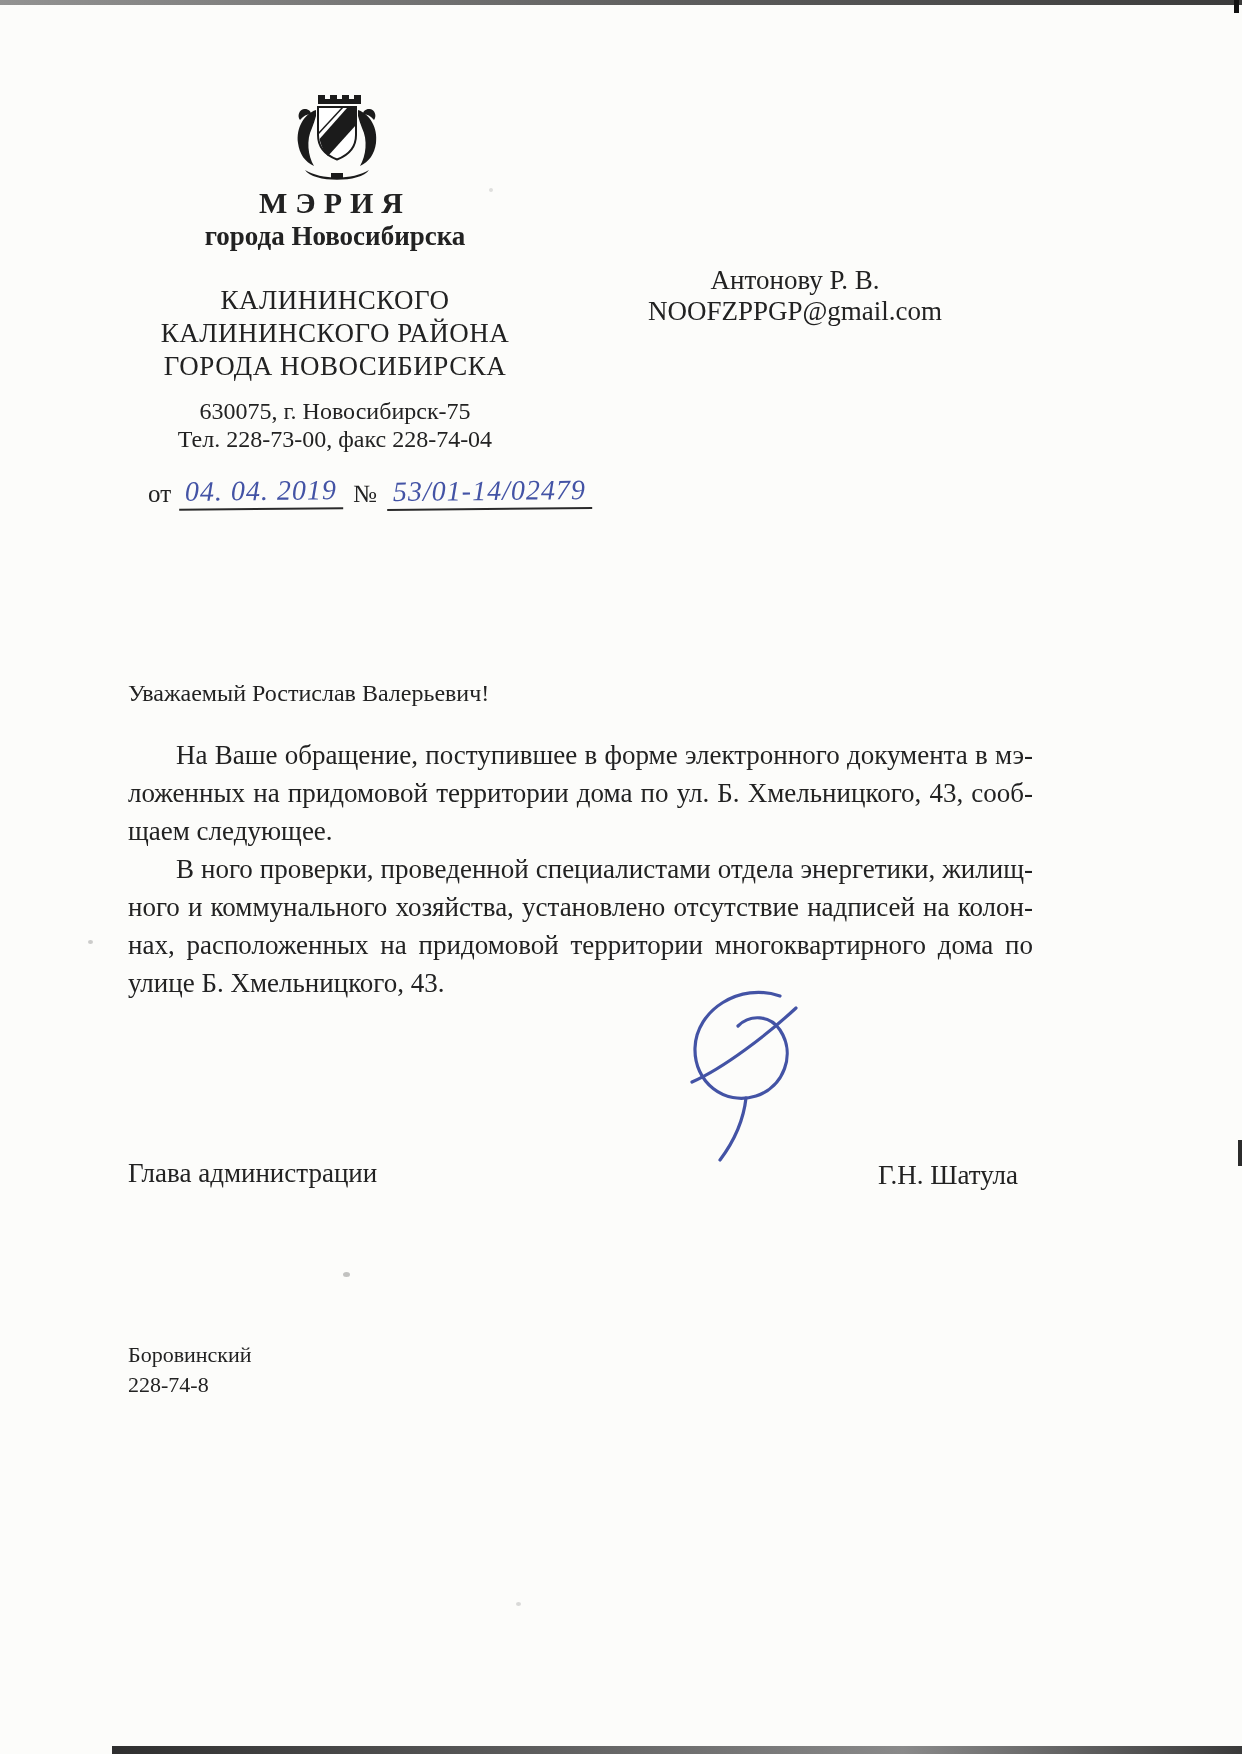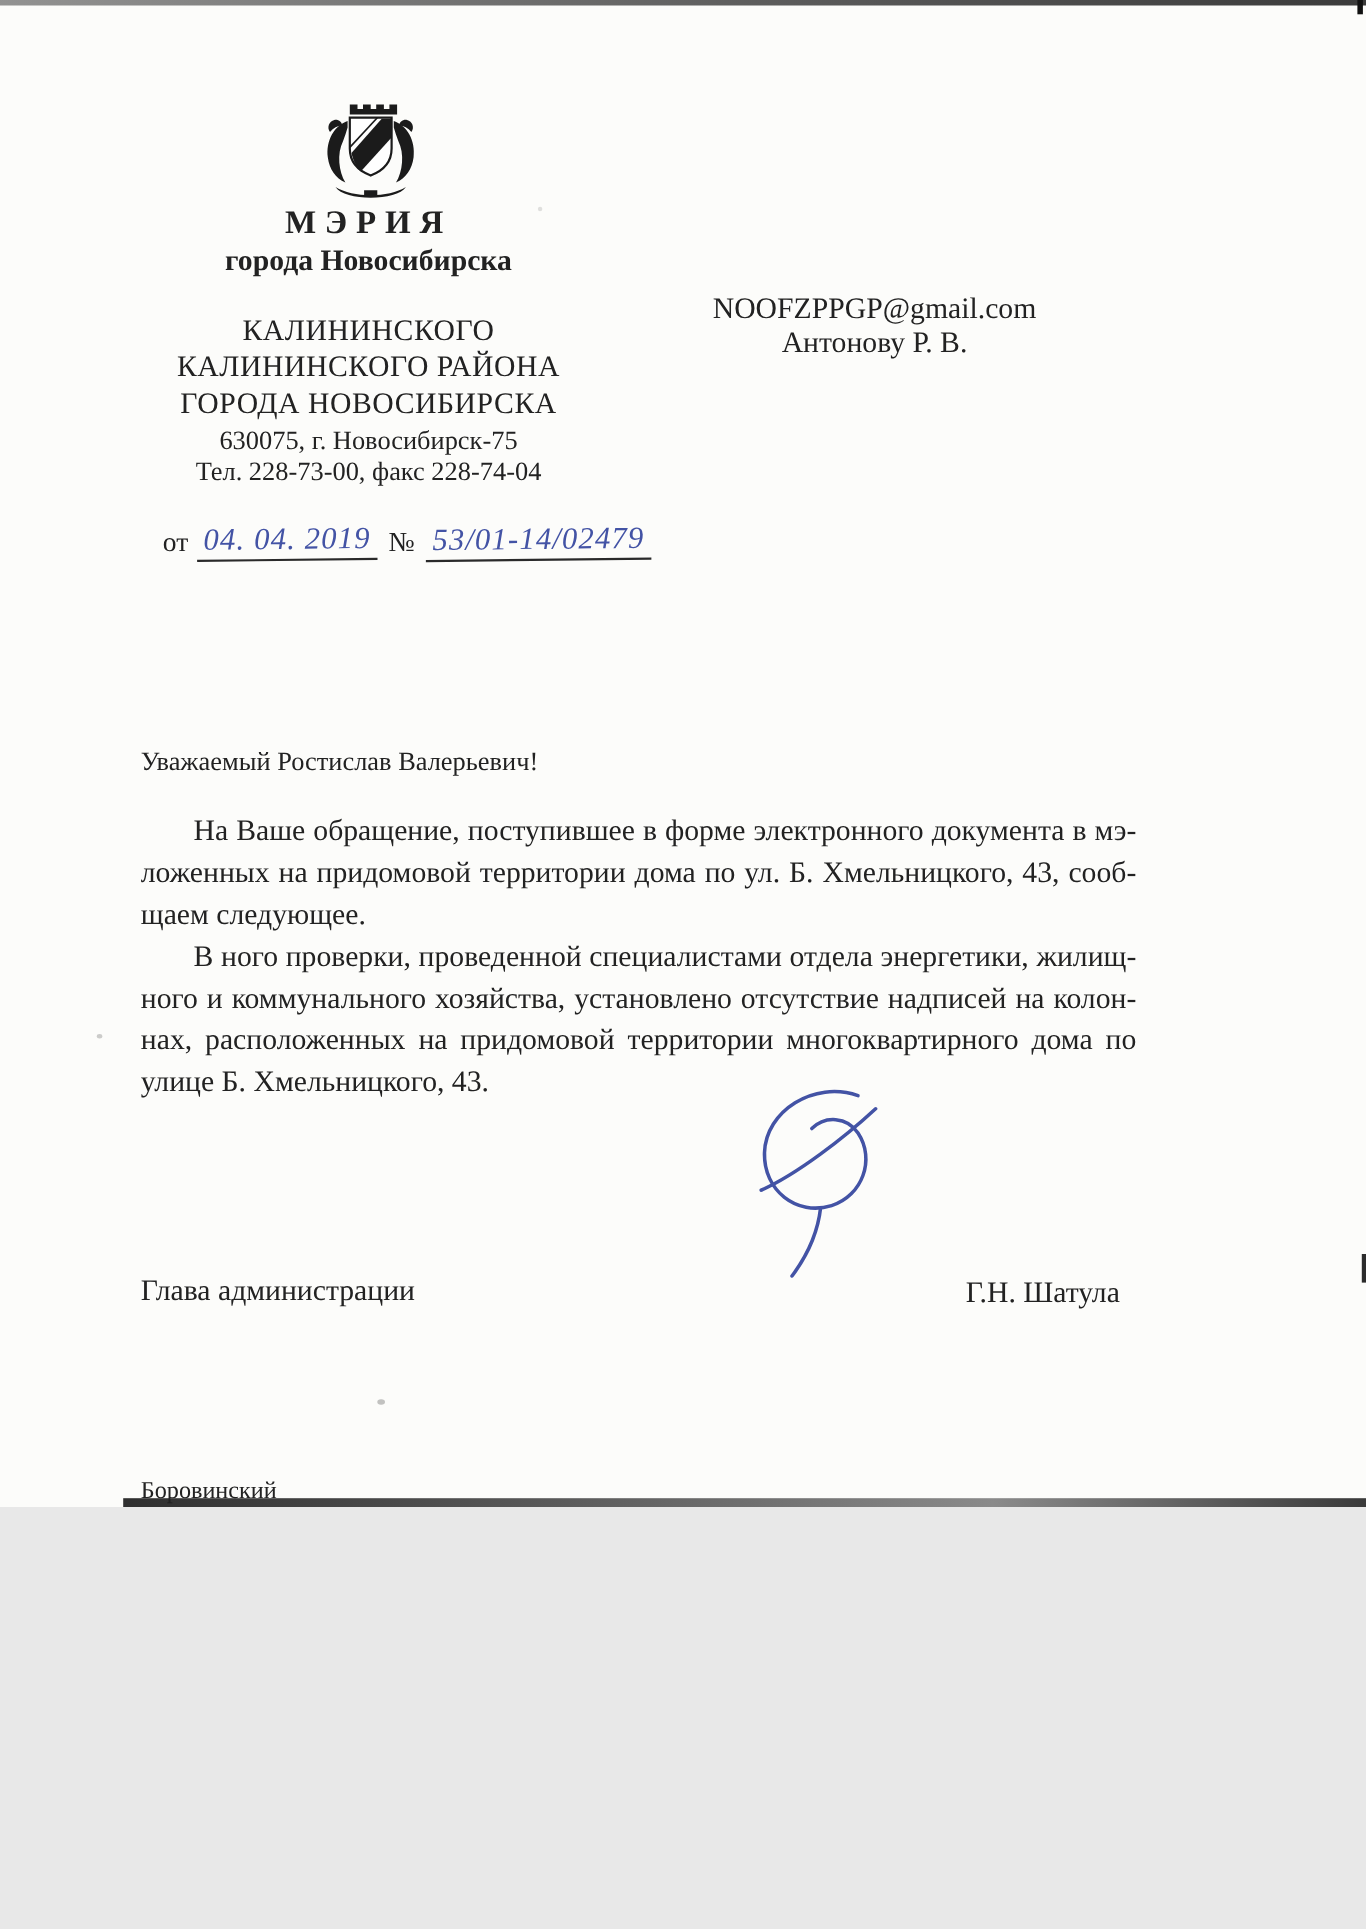--- a/index.html
+++ b/index.html
@@ -1,18 +1,18 @@
 <!DOCTYPE html>
 <html><head>
 <meta charset="utf-8">
 <style>
   html,body{margin:0;padding:0;background:#e8e8e8;}
   .page{
     position:relative;
-    width:1242px;height:1370px;
+    width:1242px;height:1754px;
     margin:0 auto;
     background:#fcfcfa;
     font-family:"Liberation Serif", serif;
     color:#222;
     overflow:hidden;
   }
   
   .scan-top{position:absolute;top:0;left:0;width:1242px;height:5px;
     background:linear-gradient(to right, rgba(60,60,60,.55), rgba(40,40,40,.75) 55%, rgba(25,25,25,.85));}
   .scan-top-tick{position:absolute;top:0;left:1234px;width:5px;height:13px;background:#111;}
@@ -24,21 +24,21 @@
   .speck.s2{left:343px;top:1272px;width:7px;height:5px;background:rgba(60,60,60,.3);}
   .speck.s3{left:516px;top:1602px;width:5px;height:4px;background:rgba(60,60,60,.18);}
   .speck.s4{left:489px;top:188px;width:4px;height:4px;background:rgba(60,60,60,.15);}
 
   
   .emblem{position:absolute;left:287px;top:90px;width:100px;height:100px;}
   .org-col{position:absolute;left:95px;top:186px;width:480px;text-align:center;}
   .org-title{font-weight:bold;font-size:30px;letter-spacing:8px;line-height:34px;}
   .org-subtitle{font-weight:bold;font-size:27px;line-height:32px;}
   .dept{margin-top:32px;font-size:27px;line-height:33px;letter-spacing:.5px;}
-  .addr{font-size:24px;line-height:28px;margin-top:4px;}
+  .addr{font-size:24px;line-height:28px;margin-top:14px;}
 
   
   .recipient{position:absolute;left:620px;top:265px;width:350px;text-align:center;font-size:27px;line-height:31px;}
 
   
   .ref{position:absolute;left:148px;font-size:25px;}
   .ref-row1{top:474px;}
   .ref-row2{top:528px;}
   .ref .lbl{display:inline-block;vertical-align:bottom;padding-bottom:2px;}
   .hand{
@@ -113,22 +113,22 @@
       <div>КАЛИНИНСКОГО РАЙОНА</div>
       <div>ГОРОДА НОВОСИБИРСКА</div>
     </div>
     <div class="addr">
       <div>630075, г. Новосибирск-75</div>
       <div>Тел. 228-73-00, факс 228-74-04</div>
     </div>
   </div>
 
   <div class="recipient">
+    <div>Антонову Р. В.</div>
     <div>NOOFZPPGP@gmail.com</div>
-    <div>Антонову Р. В.</div>
   </div>
 
   <div class="ref ref-row1">
     <span class="lbl">от</span><span class="hand w-date">04. 04. 2019</span><span class="lbl">№</span><span class="hand w-num">53/01-14/02479</span>
   </div>
 
   <div class="salutation">Уважаемый Ростислав Валерьевич!</div>
 
   <div class="body-text">
     <div class="bline indent">На Ваше обращение, поступившее в форме электронного документа в мэ-</div>

